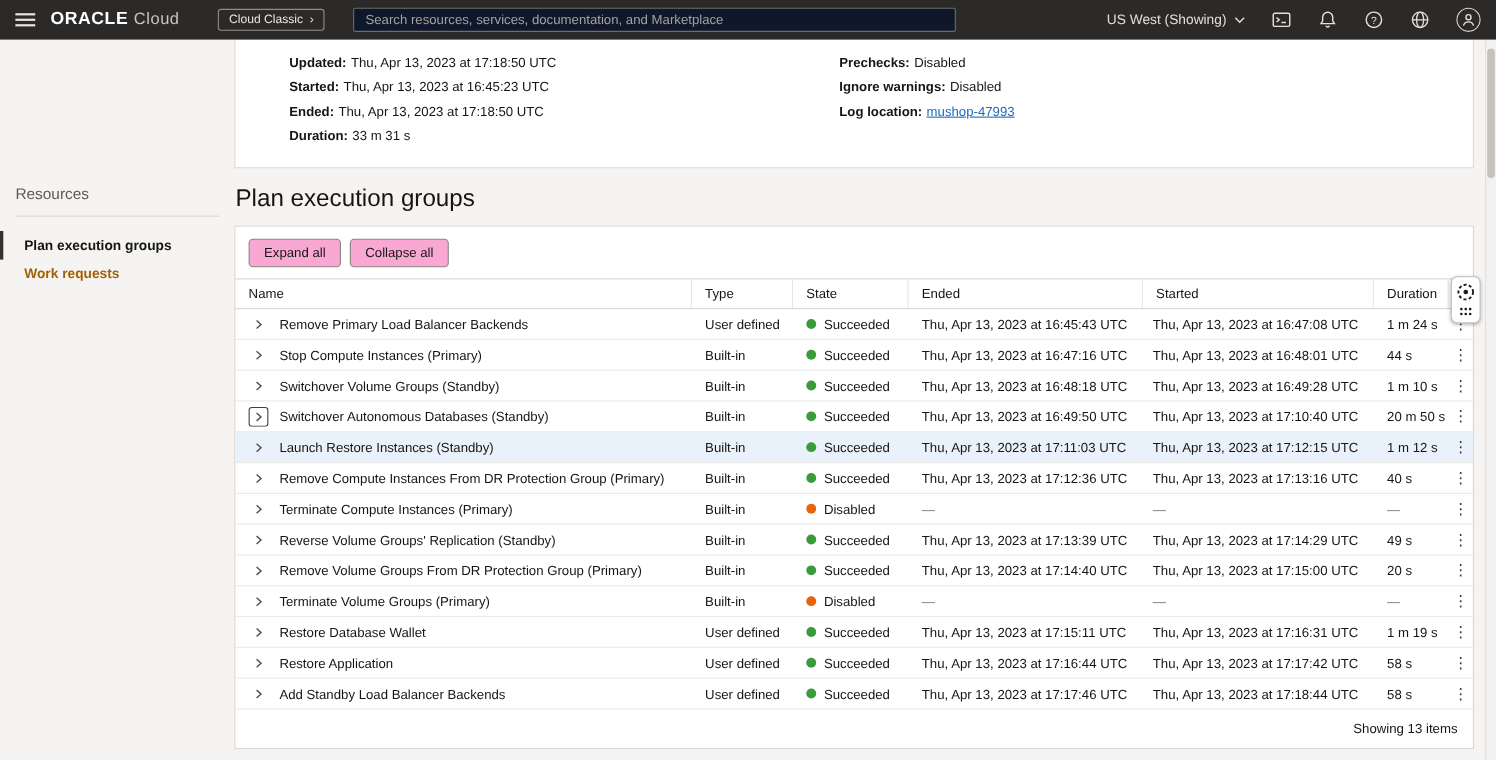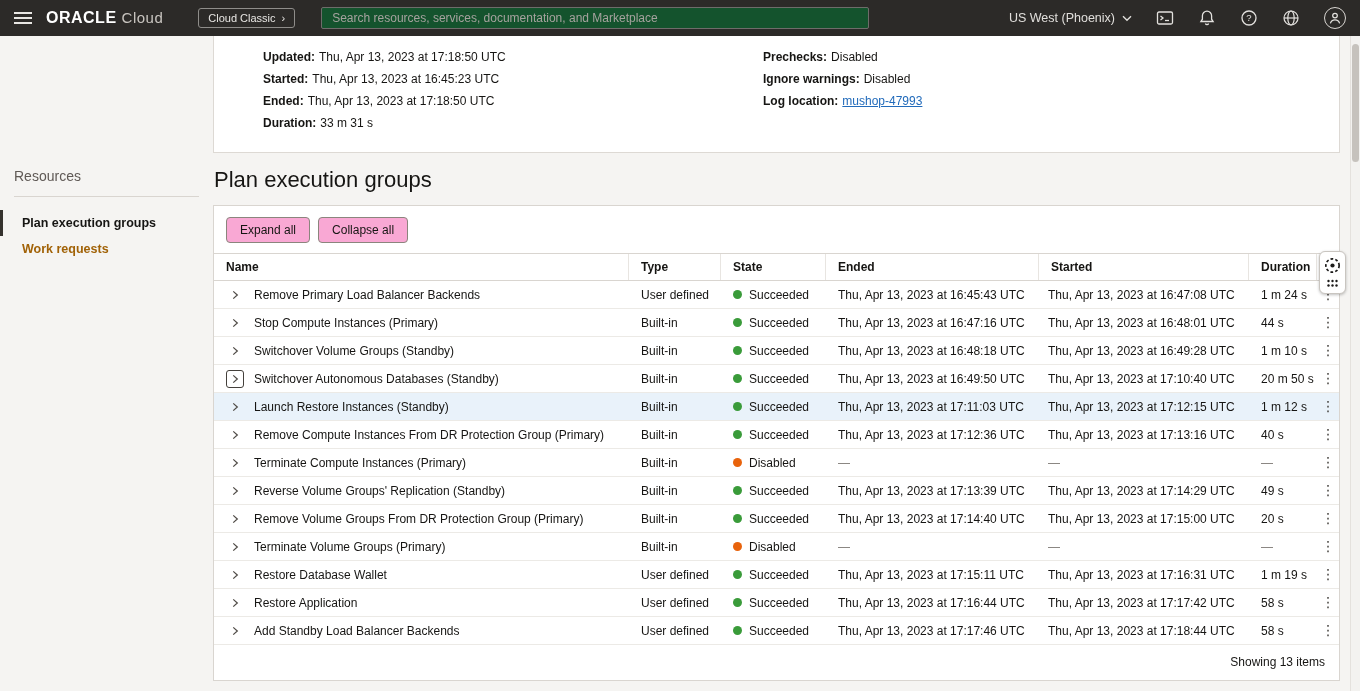--- a/index.html
+++ b/index.html
@@ -21,21 +21,21 @@
   .brand { font-size: 16px; font-weight: bold; letter-spacing: 0.5px; color: #fff; white-space: nowrap; }
   .brand .cloud { font-weight: normal; color: #c9c5c0; margin-left: 5px; font-size: 15px; }
   .cloud-classic {
     margin-left: 35px; border: 1px solid #8f8d8a; border-radius: 3px;
     color: #e8e6e3; font-size: 11px; padding: 3px 9px; background: transparent;
     cursor: pointer; display: flex; align-items: center; gap: 6px; white-space: nowrap;
     font-family: inherit;
   }
   .search {
     margin-left: 26px; width: 548px; height: 22px;
-    background: #14532d; border: 1px solid #6e6c6a; border-radius: 2px;
+    background: #0f172a; border: 1px solid #6e6c6a; border-radius: 2px;
     color: #e0dedb; font-size: 12px; padding: 0 10px; font-family: inherit;
   }
   .search::placeholder { color: #a5a29e; }
   .topbar-right { margin-left: auto; display: flex; align-items: center; gap: 24px; }
   .region { font-size: 12.5px; color: #e0dedb; display: flex; gap: 7px; align-items: center; cursor: pointer; white-space: nowrap; }
   .tb-icon { width: 18px; height: 18px; display: flex; align-items: center; justify-content: center; cursor: pointer; }
   .avatar { width: 22px; height: 22px; border-radius: 50%; border: 1.5px solid #d9d6d2; display: flex; align-items: center; justify-content: center; cursor: pointer; }
 
   
   .details-panel {
@@ -58,21 +58,21 @@
 
   
   .page-title { position: absolute; left: 214px; top: 167px; font-size: 22px; font-weight: 400; color: #161513; }
   .panel { position: absolute; left: 213px; top: 205px; width: 1127px; background: #fff; border: 1px solid #d9d5d0; }
   .toolbar { padding: 11px 12px 10px; display: flex; gap: 8px; }
   .btn {
     background: #f9a8d4; border: 1px solid #8b857d; border-radius: 4px;
     padding: 5px 13px; font-size: 12px; color: #161513; cursor: pointer; font-family: inherit;
   }
 
-  .thead { display: flex; border-top: 1px solid #d9d5d0; border-bottom: 1px solid #d9d5d0; height: 28px; font-weight: bold; font-size: 12px; }
+  .thead { display: flex; border-top: 1px solid #d9d5d0; border-bottom: 1px solid #d9d5d0; height: 28px; font-weight: normal; font-size: 12px; }
   .hcell { display: flex; align-items: center; padding: 0 12px; border-right: 1px solid #e8e5e1; white-space: nowrap; overflow: hidden; }
   .hcell.c6 { border-right: none; padding: 0; }
   .c0 { width: 415px; } .c1 { width: 92px; } .c2 { width: 105px; }
   .c3 { width: 210px; } .c4 { width: 213px; } .c5 { width: 68px; } .c6 { width: 22px; }
 
   .trow { display: flex; height: 28px; align-items: center; border-bottom: 1px solid #eceae6; font-size: 12px; }
   .trow.highlighted { background: #e9f2fa; }
   .cell { padding: 0 12px; white-space: nowrap; overflow: hidden; }
   .c-name { display: flex; align-items: center; gap: 10px; }
   .chev { width: 18px; height: 18px; min-width: 18px; display: flex; align-items: center; justify-content: center; cursor: pointer; }
@@ -107,21 +107,21 @@
   <div class="brand">
     <span>ORACLE</span><span class="cloud">Cloud</span>
   </div>
   <button class="cloud-classic">
     <span>Cloud Classic</span>
       <span>›</span>
   </button>
   <input class="search" type="text" placeholder="Search resources, services, documentation, and Marketplace" style="">
   <div class="topbar-right">
     <div class="region">
-      <span>US West (Phoenix)</span>
+      <span>US West (Showing)</span>
       <svg width="10" height="7" viewBox="0 0 10 7">
           <path d="M1 1.2l4 4 4-4" fill="none" stroke="#e0dedb" stroke-width="1.4"></path>
         </svg>
     </div>
     <div class="tb-icon">
       <svg width="18" height="18" viewBox="0 0 18 18" fill="none" stroke="#e3e1de" stroke-width="1.3">
           <rect x="1.5" y="3" width="15" height="12" rx="1.5"></rect>
           <path d="M4.5 7l2.5 2-2.5 2"></path>
           <path d="M9 11.5h4"></path>
         </svg>

